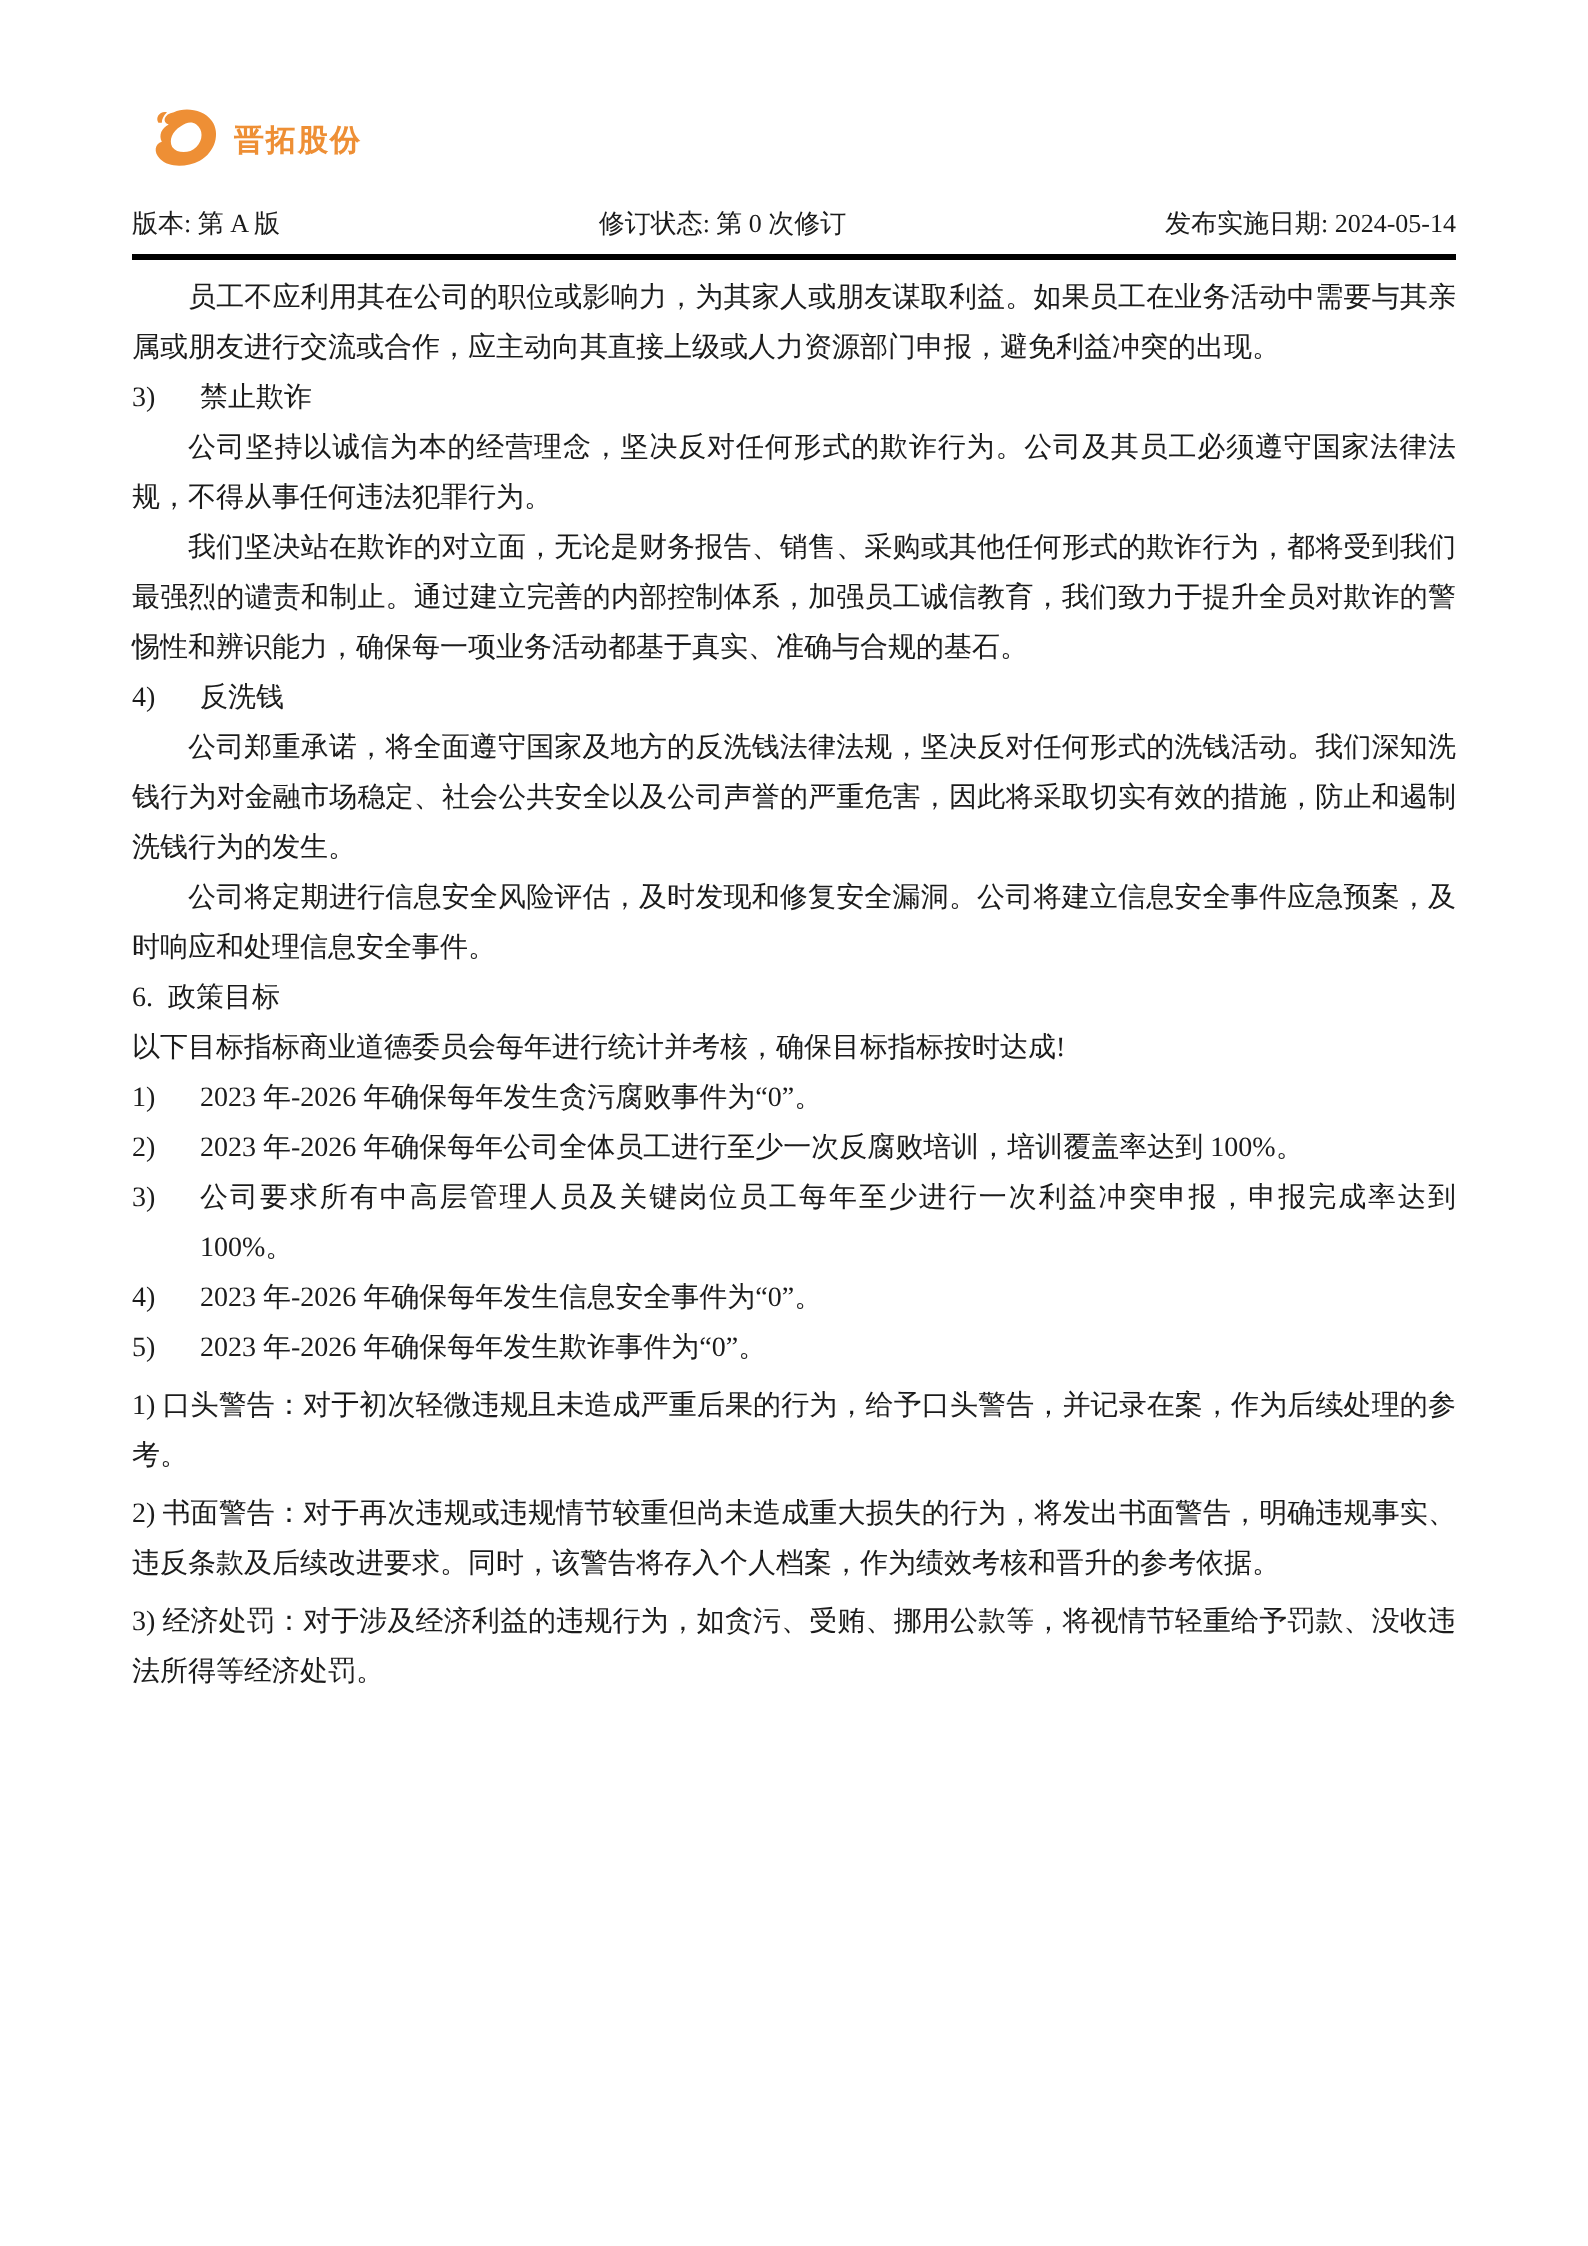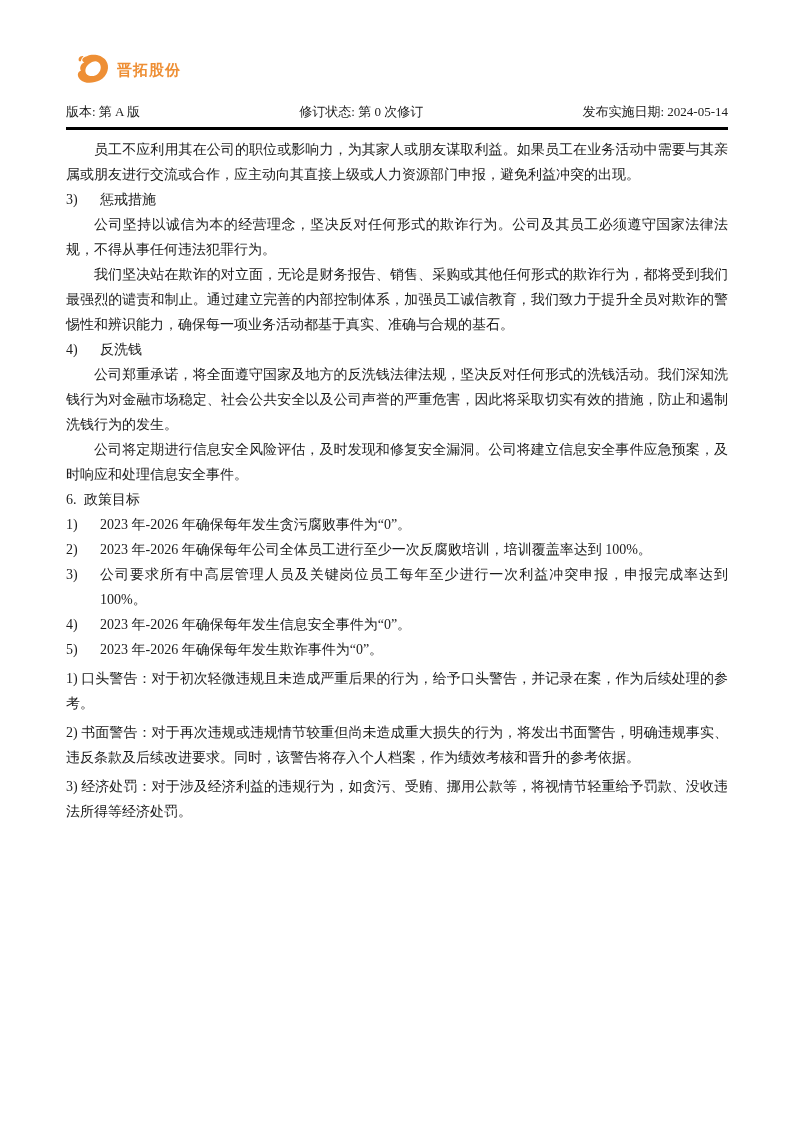--- a/index.html
+++ b/index.html
@@ -74,34 +74,35 @@
     <span class="meta-left">版本: 第 A 版</span>
     <span class="meta-center">修订状态: 第 0 次修订</span>
     <span class="meta-right">发布实施日期: 2024-05-14</span>
   </div>
   <div class="rule"></div>
 
   <div class="doc-body">
 
     <p class="para">员工不应利用其在公司的职位或影响力，为其家人或朋友谋取利益。如果员工在业务活动中需要与其亲属或朋友进行交流或合作，应主动向其直接上级或人力资源部门申报，避免利益冲突的出现。</p>
 
-    <p class="h2"><span class="num">3)</span><span>惩戒措施</span></p>
+    <p class="h2"><span class="num">3)</span><span>禁止欺诈</span></p>
 
     <p class="para">公司坚持以诚信为本的经营理念，坚决反对任何形式的欺诈行为。公司及其员工必须遵守国家法律法规，不得从事任何违法犯罪行为。</p>
     <p class="para">我们坚决站在欺诈的对立面，无论是财务报告、销售、采购或其他任何形式的欺诈行为，都将受到我们最强烈的谴责和制止。通过建立完善的内部控制体系，加强员工诚信教育，我们致力于提升全员对欺诈的警惕性和辨识能力，确保每一项业务活动都基于真实、准确与合规的基石。</p>
 
     <p class="h2"><span class="num">4)</span><span>反洗钱</span></p>
 
     <p class="para">公司郑重承诺，将全面遵守国家及地方的反洗钱法律法规，坚决反对任何形式的洗钱活动。我们深知洗钱行为对金融市场稳定、社会公共安全以及公司声誉的严重危害，因此将采取切实有效的措施，防止和遏制洗钱行为的发生。</p>
 
 
     <p class="para">公司将定期进行信息安全风险评估，及时发现和修复安全漏洞。公司将建立信息安全事件应急预案，及时响应和处理信息安全事件。</p>
 
     <p class="h1"><span class="num">6.</span><span>政策目标</span></p>
 
+    <p class="flush">以下目标指标商业道德委员会每年进行统计并考核，确保目标指标按时达成!</p>
 
     <div class="li">
         <span class="num">1)</span>
         <span class="li-text">2023 年-2026 年确保每年发生贪污腐败事件为“0”。</span>
       </div>
     <div class="li">
         <span class="num">2)</span>
         <span class="li-text">2023 年-2026 年确保每年公司全体员工进行至少一次反腐败培训，培训覆盖率达到 100%。</span>
       </div>
     <div class="li">

